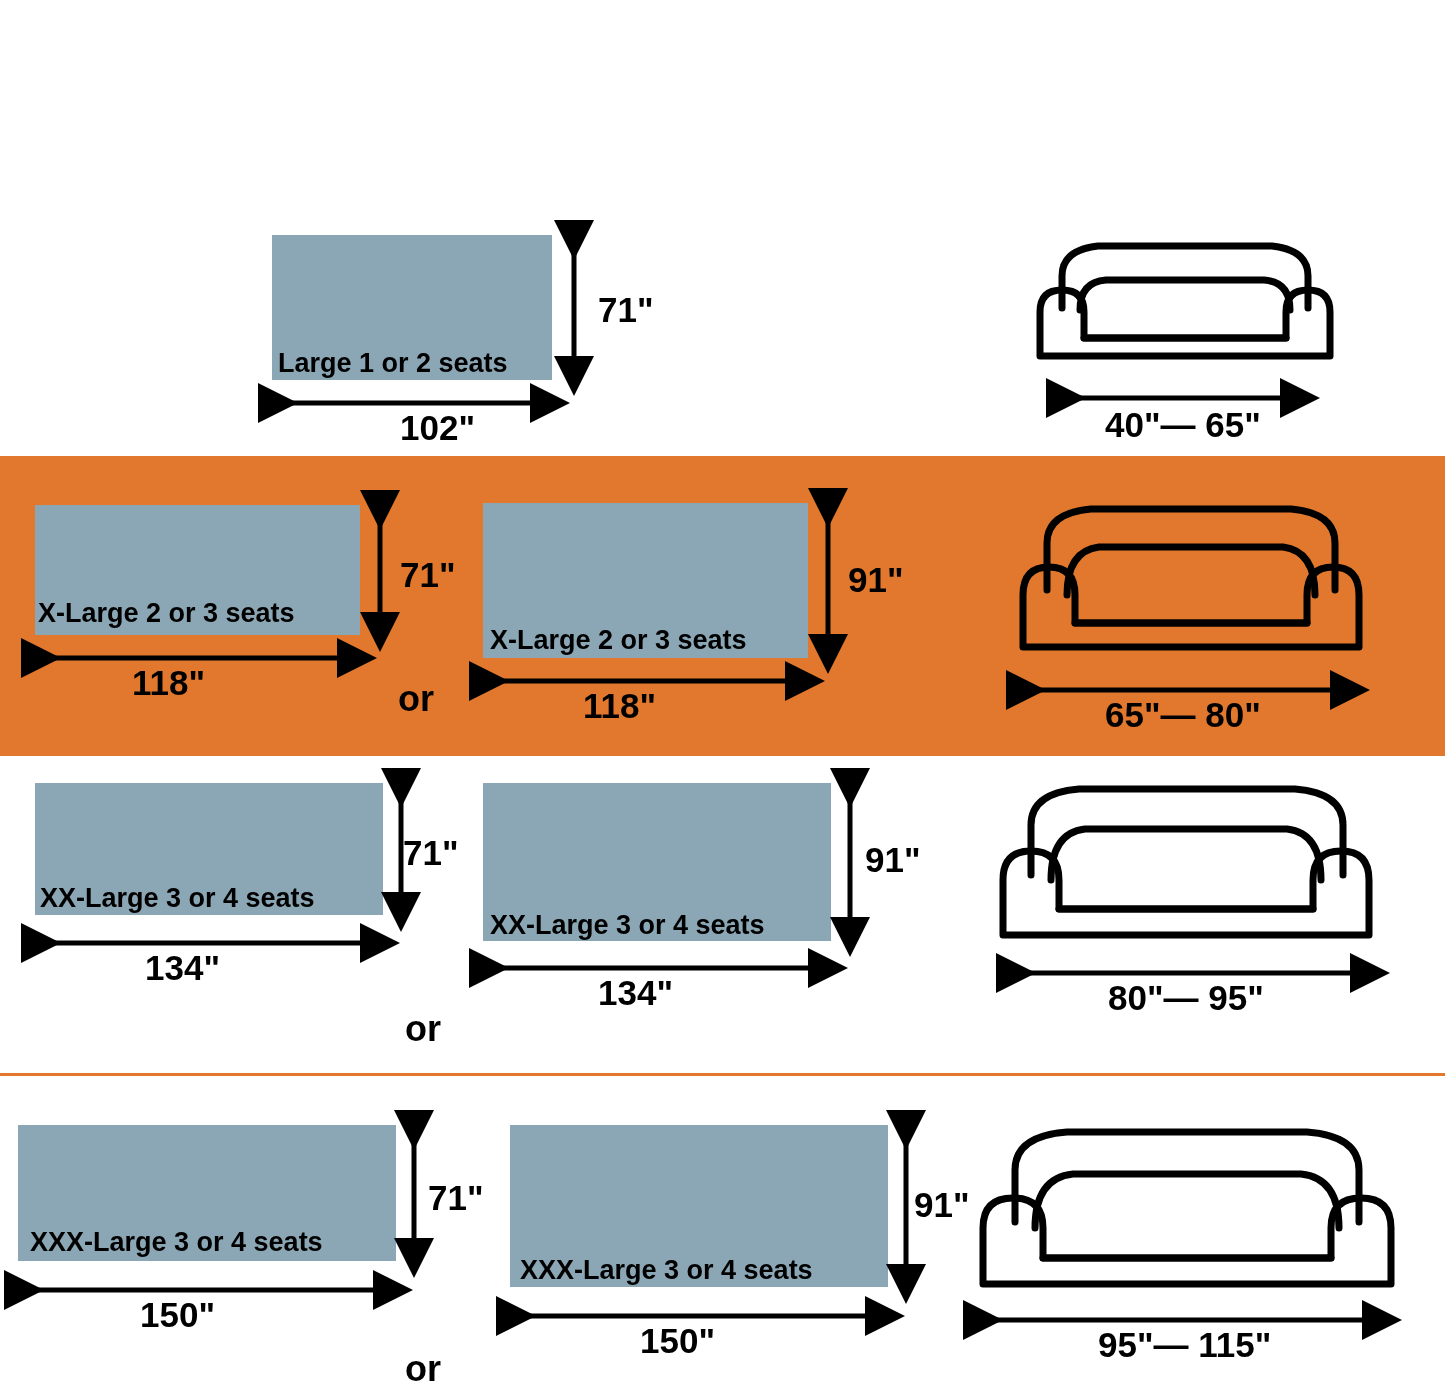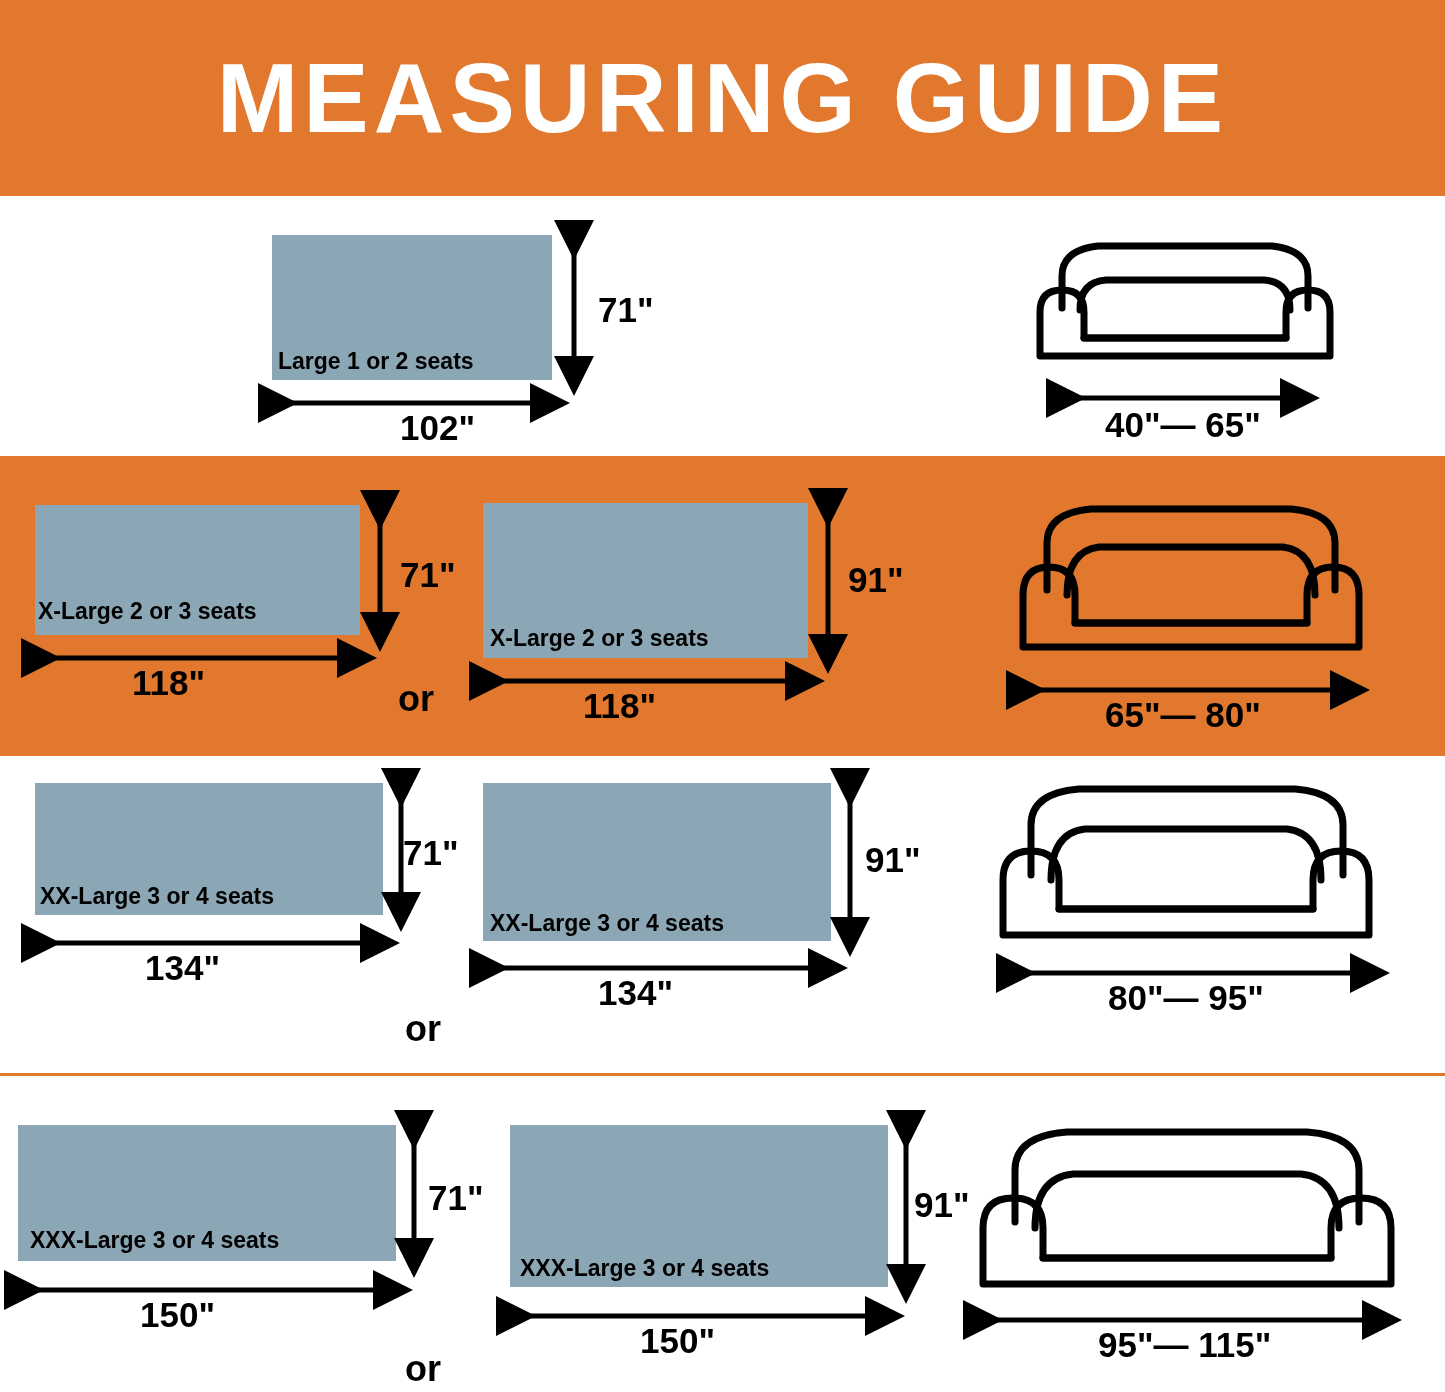--- a/index.html
+++ b/index.html
@@ -57,21 +57,21 @@
     background: #e1782d;
   }
 
   
   .rect {
     position: absolute;
     background: #8ba7b5;
   }
   .rect-label {
     position: absolute;
-    font-size: 23px;
+    font-size: 27px;
     font-weight: bold;
     color: #000000;
     white-space: nowrap;
   }
   .dim-label {
     position: absolute;
     font-size: 35px;
     font-weight: bold;
     color: #000000;
     white-space: nowrap;
@@ -92,23 +92,20 @@
   }
 </style>
 </head>
 <body>
 
 <div class="page">
 
   <div class="band band-orange" style="top:456px;height:300px;"></div>
   <div class="divider-line" style="top:1073px;"></div>
 
-  <div class="header">
-    <div class="header-title">MEASURING GUIDE</div>
-  </div>
 
   <div>
     <div class="rect" style="left:272px;top:235px;width:280px;height:145px;"></div>
     <div class="rect-label" style="left:278px;top:348px;">Large  1 or 2 seats</div>
 
     <svg class="arrow-svg" style="left:556px;top:232px;" width="36" height="152" viewBox="0 0 36 152">
       <defs>
         <marker id="ah1" markerWidth="8" markerHeight="8" refX="4" refY="4" orient="auto">
           <path d="M0,0 L8,4 L0,8 z" fill="#000"></path>
         </marker>

